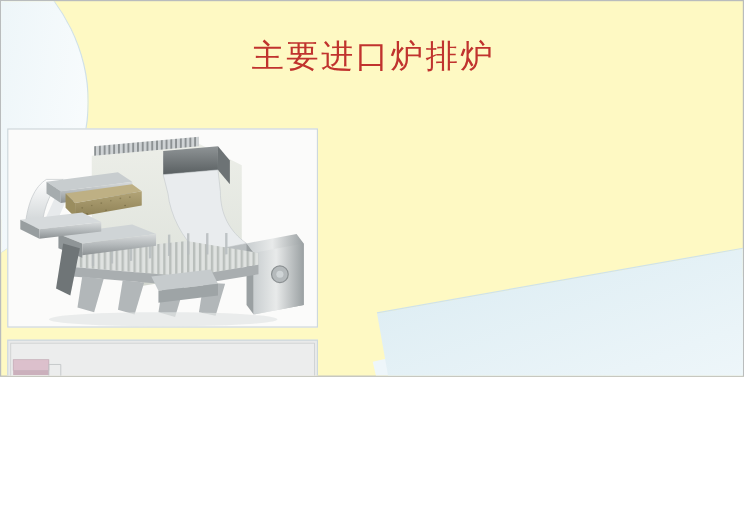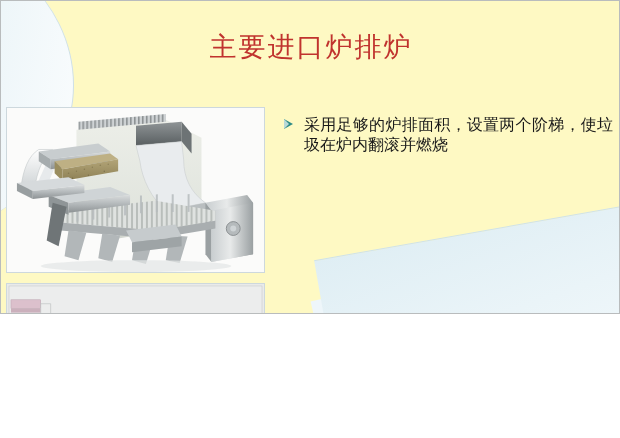--- a/index.html
+++ b/index.html
@@ -445,23 +445,19 @@
           <path d="M196,126 L196,146"></path>
         <path d="M232,130 L234,146"></path>
           <path d="M244,130 L248,146"></path>
       </g>
     </svg>
   </div>
 
   <div class="textcol">
 
 
-    <div class="bullet">
-      <span class="marker"></span>
-      <p>采用足够的炉排面积，设置两个阶梯，使垃圾在炉内翻滚并燃烧</p>
-    </div>
 
 
 
 
   </div>
 
 </div>
 
 </body></html>

